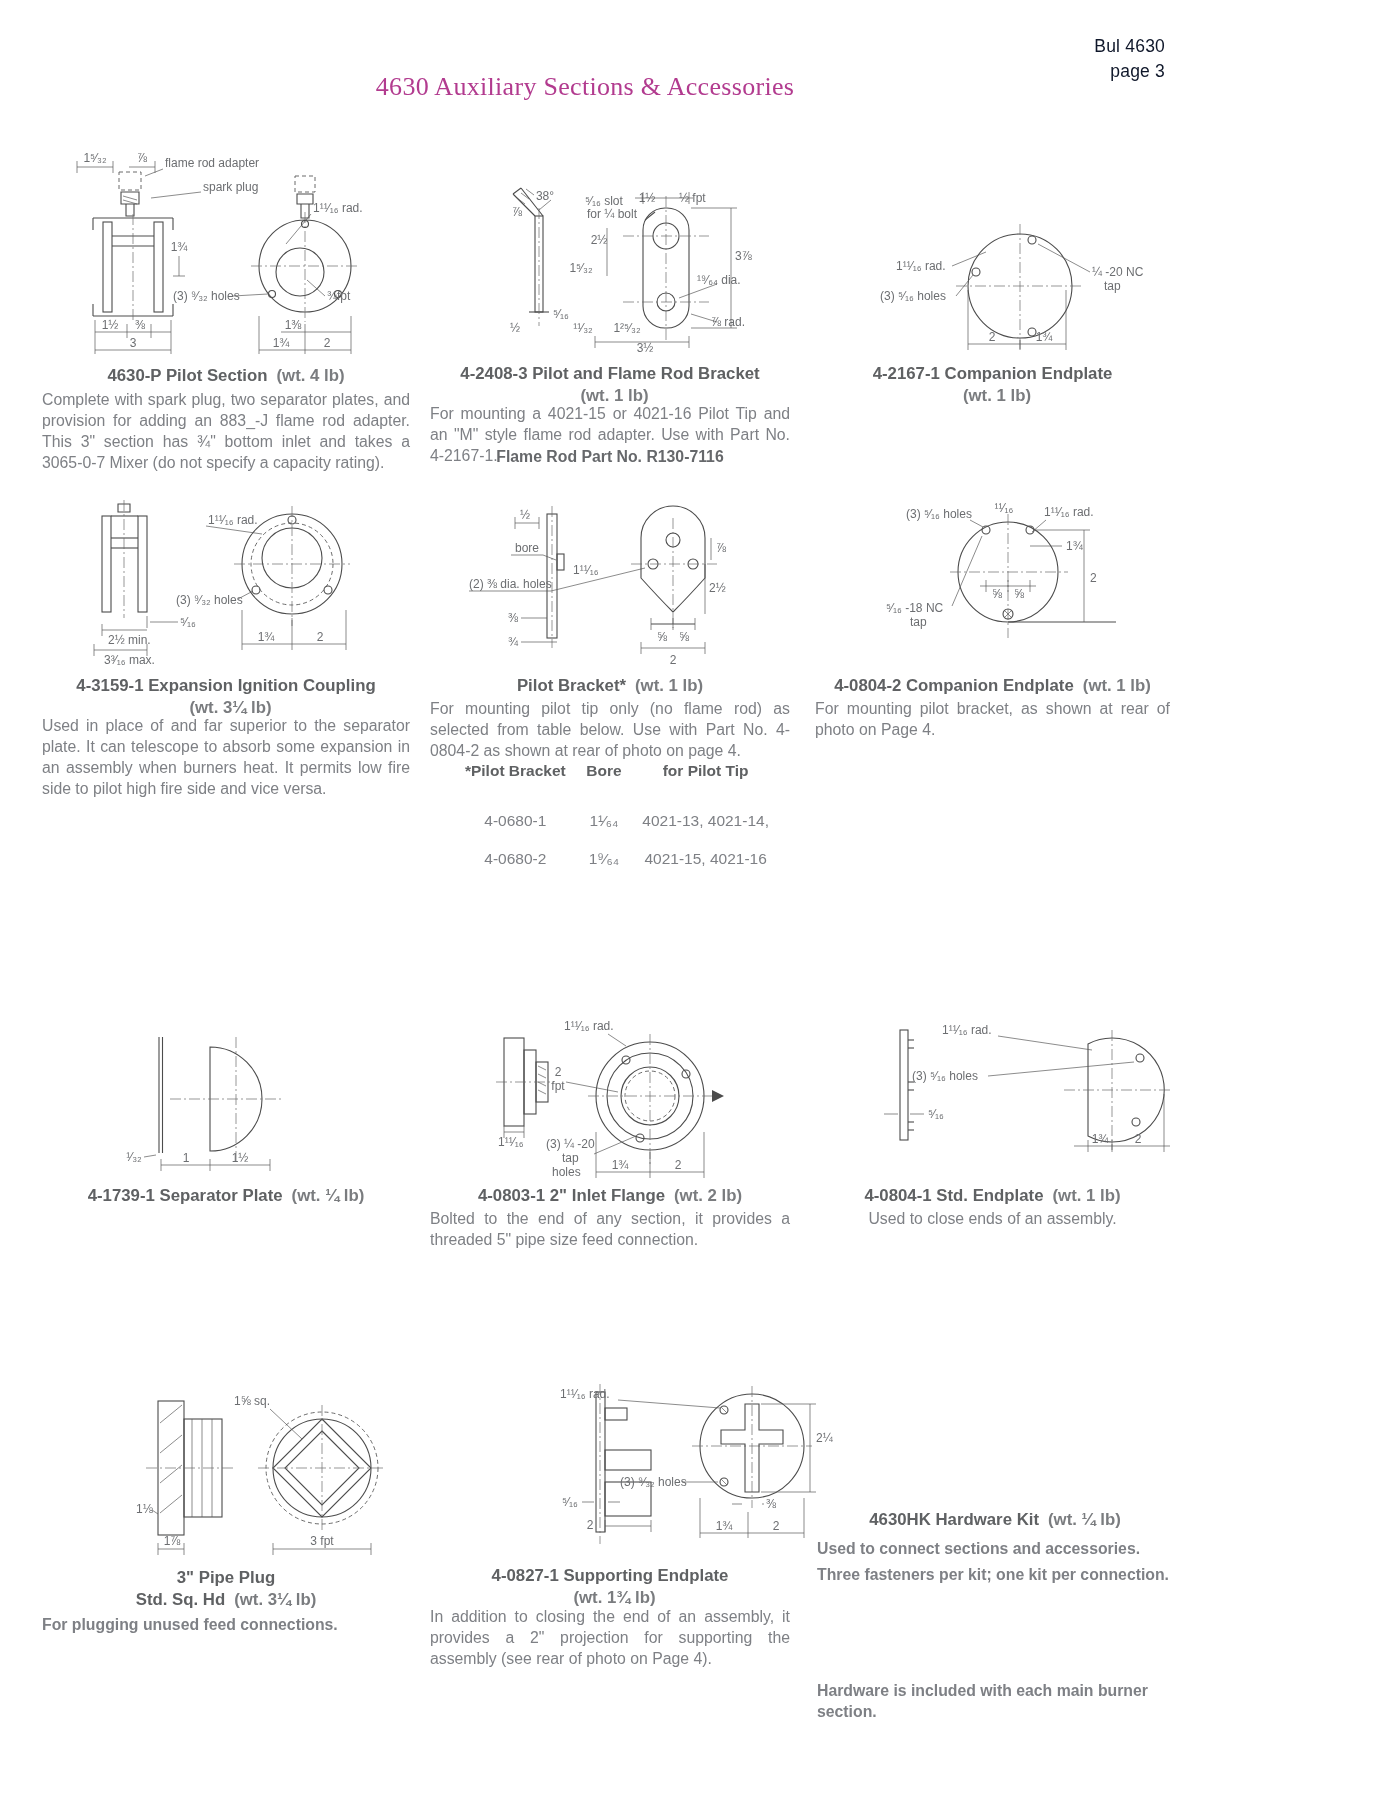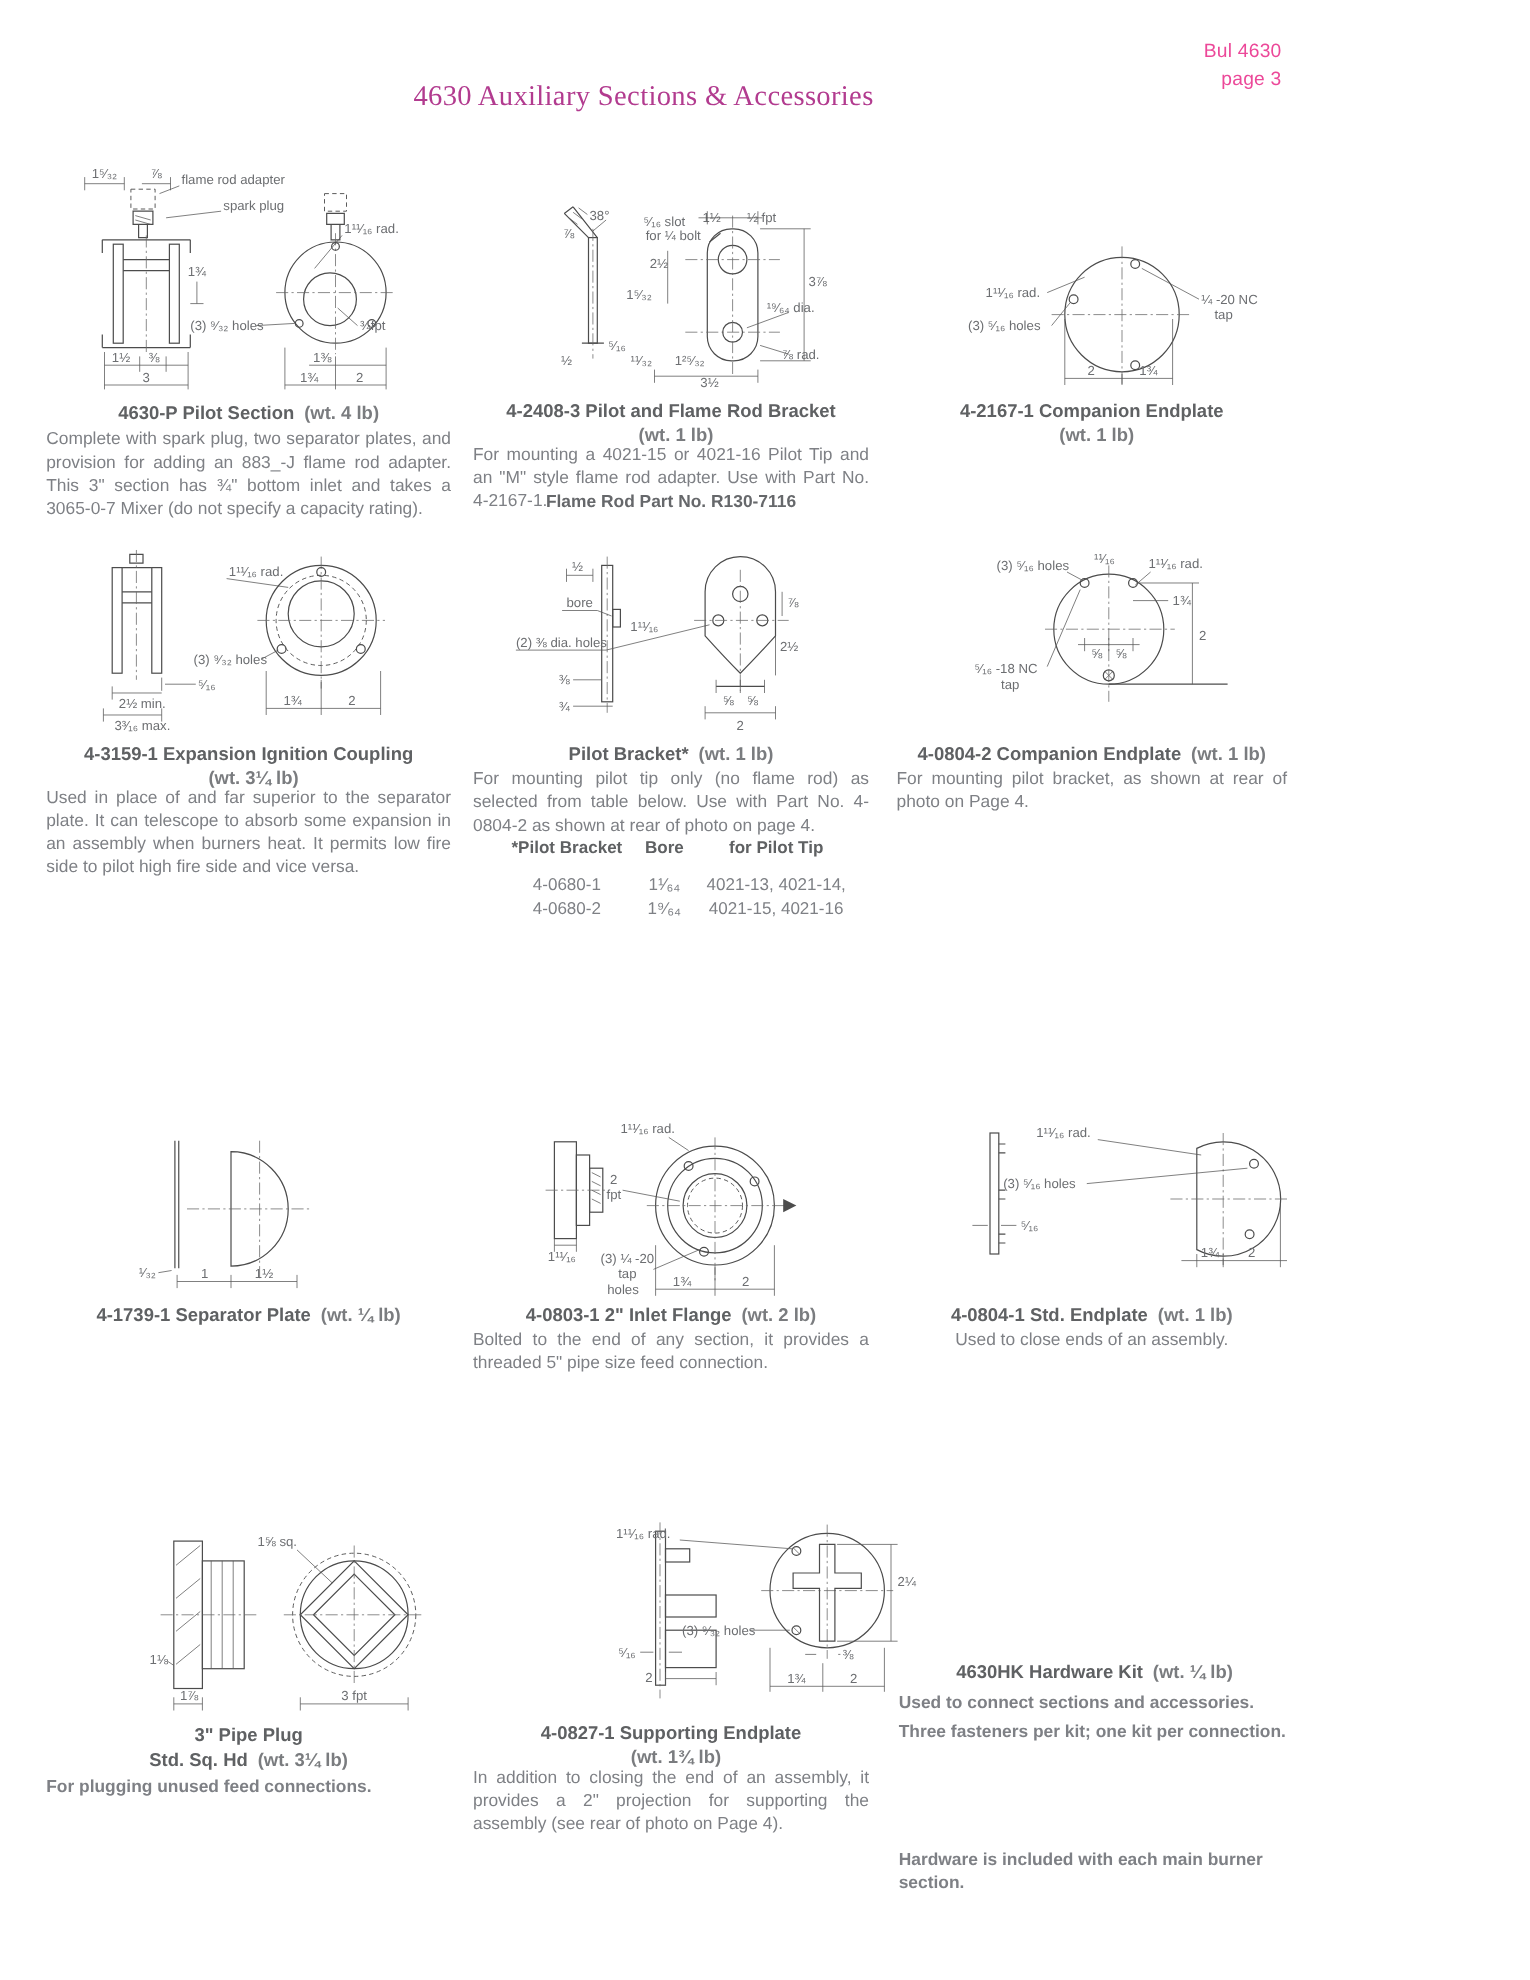--- a/index.html
+++ b/index.html
@@ -1,38 +1,38 @@
 <!DOCTYPE html>
 <html><head>
 <meta charset="utf-8">
 <style>
   * { margin:0; padding:0; box-sizing:border-box; }
   html,body { background:#ffffff; }
   .page { position:relative; width:1391px; height:1800px; background:#fff;
           font-family:"Liberation Sans","DejaVu Sans",sans-serif; overflow:hidden; }
   .abs { position:absolute; }
   .bul { top:34px; right:226px; text-align:right; font-size:17.5px; line-height:1.45;
-         color:#ec4899; letter-spacing:.2px; }
+         color:#0f172a; letter-spacing:.2px; }
   .title { top:72px; left:315px; width:540px; text-align:center;
            font-family:"Liberation Serif","DejaVu Serif",serif; font-size:26px;
            color:#b23b8f; letter-spacing:.3px; }
   .head { font-size:16.8px; font-weight:bold; color:#5f6163; text-align:center; }
   .head .wt { font-weight:bold; color:#7a7c7f; margin-left:9px; }
   .body { font-size:15.8px; line-height:1.33; color:#7e8085; text-align:justify; }
   .body.ctr { text-align:center; }
   .body.lft { text-align:left;font-weight:bold; }
   .note { font-weight:bold; text-align:center; color:#66686b; }
   svg text { font-size:12px; fill:#6c6e71; font-family:"Liberation Sans","DejaVu Sans",sans-serif; }
   svg .ln  { stroke:#4c4c4c; fill:none; stroke-width:1.1; }
   svg .tn  { stroke:#5a5a5a; fill:none; stroke-width:.7; }
   svg .cl  { stroke:#6a6a6a; fill:none; stroke-width:.7; stroke-dasharray:11 3 2 3; }
   svg .dsh { stroke:#5a5a5a; fill:none; stroke-width:.9; stroke-dasharray:4 3; }
   svg .fl  { fill:#4c4c4c; stroke:none; }
   .tbl { display:grid; grid-template-columns:1.1fr .6fr 1.35fr; font-size:15.5px;
-         color:#7e8085; text-align:center; row-gap:4px; }
+         color:#7e8085; text-align:center; row-gap:20px; }
   .tbl .th { font-weight:bold; color:#5f6163; padding-bottom:12px; }
 </style>
 </head>
 <body>
 
 <div class="page">
 
   <div class="abs bul">
     <div>Bul 4630</div>
     <div>page 3</div>

